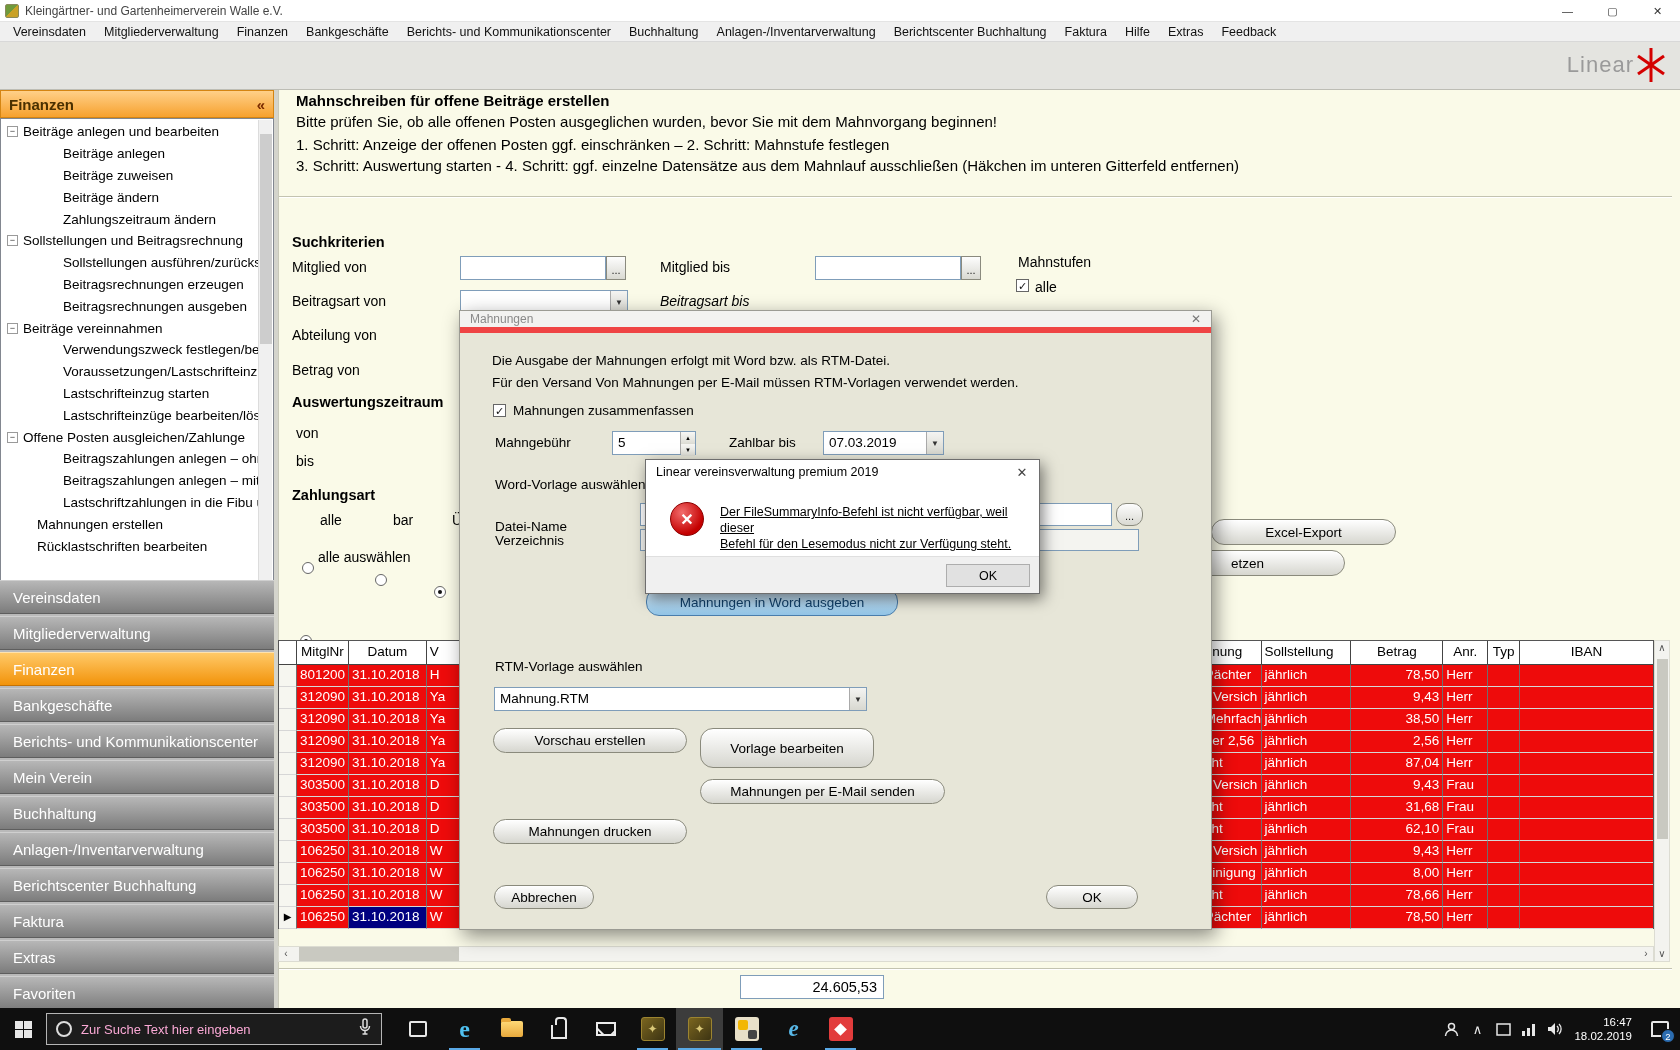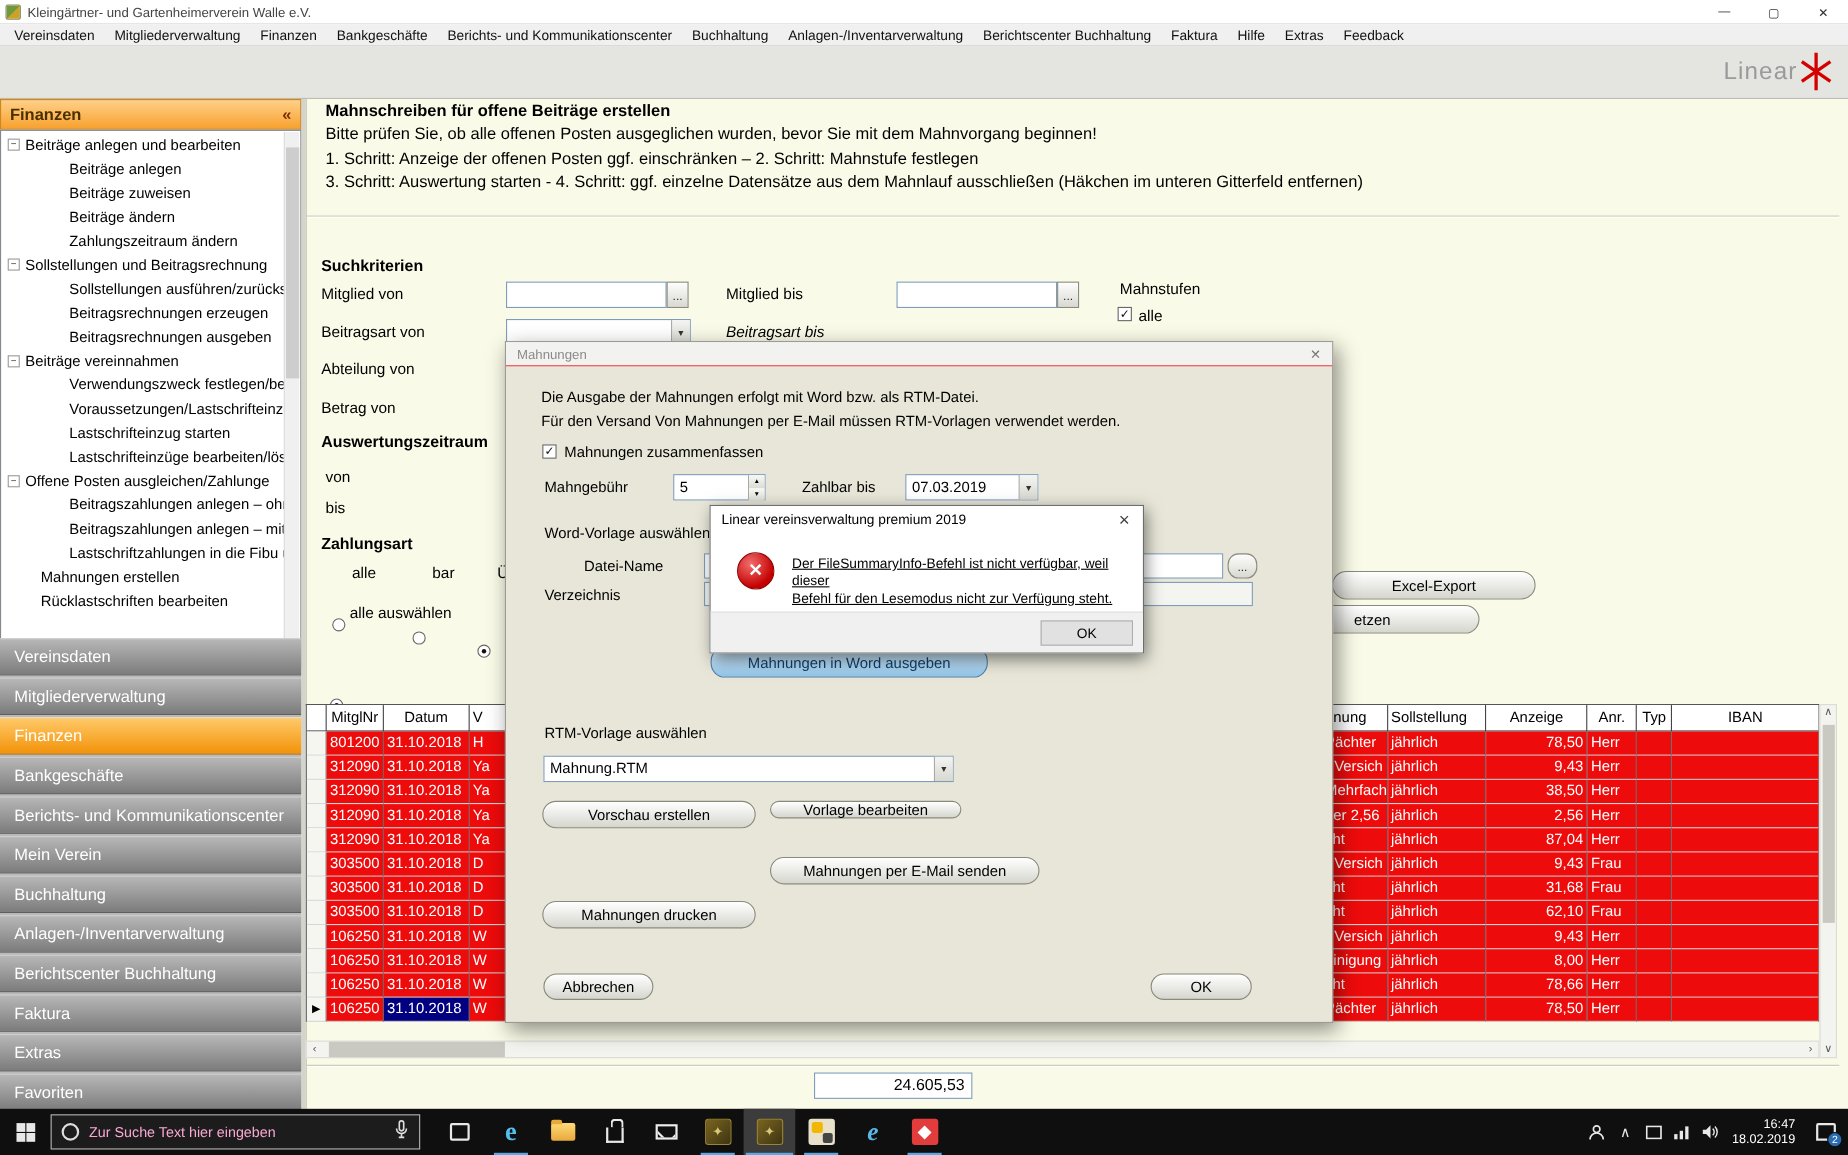--- a/index.html
+++ b/index.html
@@ -92,21 +92,21 @@
   .hthumb { width:160px; margin-left:6px; background:#c9c9c1; }
   .vscroll { left:1654px; top:640px; width:16px; height:322px; background:#f3f3ef; border:1px solid #dcdcd2; z-index:2; }
   .vthumb { position:absolute; left:2px; top:18px; width:11px; height:180px; background:#c9c9c1; }
   .sb-a2 { width:14px; height:14px; color:#555; font-size:10px; line-height:14px; text-align:center; }
 
   .sum-box { background:#fff; border:1px solid #7f9db9; font-size:14.5px; text-align:right; padding:3px 6px 0 0; }
 
   
   .dlg { left:459px; top:310px; width:753px; height:620px; background:#e7e6d8; border:1px solid #9b9b93;
          box-shadow:4px 6px 18px rgba(0,0,0,.45); z-index:10; }
-  .dlg-title { position:absolute; left:0; top:0; right:0; height:22px; background:#f2f2f0; border-bottom:1px solid #ef4444;
+  .dlg-title { position:absolute; left:0; top:0; right:0; height:22px; background:#f2f2f0; border-bottom:6px solid #ef4444;
          display:flex; align-items:center; }
   .dlg-title .t { font-size:12px; color:#8a8a8a; padding-left:10px; flex:1; }
   .dlg-title .x { width:30px; text-align:center; color:#777; font-size:12px; }
   .dtext { font-size:13.5px; color:#000; position:absolute; }
   .spin { position:absolute; background:#fff; border:1px solid #7f9db9; height:24px; font-size:13.5px; padding:3px 16px 0 5px; }
   .spin .ud { position:absolute; right:0; top:0; bottom:0; width:15px; display:flex; flex-direction:column; border-left:1px solid #aaa; }
   .blue-btn { position:absolute; background:linear-gradient(#d8edfb,#93c6e8); border:1px solid #4a7ead; border-radius:13px;
       color:#10406b; font-size:13.5px; display:flex; align-items:center; justify-content:center; }
 
   
@@ -248,21 +248,21 @@
   <div class="abs pill pill-right" style="left:1150px;top:550px;width:195px;height:26px;z-index:3;">etzen</div>
 
   <div class="abs grid">
     <div class="grow ghead">
       <div class="gc c0"></div>
       <div class="gc c1">MitglNr</div>
       <div class="gc c2">Datum</div>
       <div class="gc c3" style="text-align:left;">V</div>
       <div class="gc c4" style="text-align:left;">hnung</div>
       <div class="gc c5" style="text-align:left;">Sollstellung</div>
-      <div class="gc c6" style="text-align:center;">Anzeige</div>
+      <div class="gc c6" style="text-align:center;">Betrag</div>
       <div class="gc c7">Anr.</div>
       <div class="gc c8">Typ</div>
       <div class="gc c9">IBAN</div>
     </div>
     <div class="gbody">
 
         <div class="grow">
           <div class="gc c0"></div>
           <div class="gc c1">801200</div>
           <div class="gc c2">31.10.2018</div>
@@ -622,32 +622,32 @@
       <span class="ud">
           <span style="display:block;flex:1;background:linear-gradient(#f7f7f5,#dcdcd4);font-size:6px;text-align:center;line-height:12px;">▲</span>
           <span style="display:block;flex:1;background:linear-gradient(#f7f7f5,#dcdcd4);font-size:6px;text-align:center;line-height:12px;">▼</span>
         </span>
     </div>
     <div class="dtext" style="left:269px;top:124px;">Zahlbar bis</div>
     <div class="combo" style="position:absolute;left:363px;top:120px;width:121px;">
       <span>07.03.2019</span><span class="arr">▼</span>
     </div>
     <div class="dtext" style="left:35px;top:166px;">Word-Vorlage auswählen</div>
-    <div class="dtext" style="left:35px;top:196px;margin-left:36px;">Datei-Name</div>
+    <div class="dtext" style="left:35px;top:208px;">Datei-Name</div>
     <div class="tinput" style="position:absolute;left:180px;top:192px;width:472px;height:23px;"></div>
     <div class="dots-btn" style="position:absolute;left:656px;top:192px;width:27px;height:23px;border-radius:10px;">...</div>
     <div class="dtext" style="left:35px;top:222px;">Verzeichnis</div>
     <div class="tinput" style="position:absolute;left:180px;top:218px;width:499px;height:22px;background:#f4f4f0;"></div>
     <div class="blue-btn" style="left:186px;top:277px;width:252px;height:28px;">Mahnungen in Word ausgeben</div>
     <div class="dtext" style="left:35px;top:348px;">RTM-Vorlage auswählen</div>
     <div class="combo" style="position:absolute;left:34px;top:376px;width:373px;">
       <span>Mahnung.RTM</span><span class="arr">▼</span>
     </div>
     <div class="pill" style="position:absolute;left:33px;top:417px;width:194px;height:25px;">Vorschau erstellen</div>
-    <div class="pill" style="position:absolute;left:240px;top:417px;width:174px;height:16px;">Vorlage bearbeiten</div>
+    <div class="pill" style="position:absolute;left:240px;top:417px;width:174px;height:40px;">Vorlage bearbeiten</div>
     <div class="pill" style="position:absolute;left:33px;top:468px;width:194px;height:25px;margin-top:40px;">Mahnungen drucken</div>
     <div class="pill" style="position:absolute;left:240px;top:468px;width:245px;height:25px;">Mahnungen per E-Mail senden</div>
     <div class="pill" style="position:absolute;left:34px;top:574px;width:100px;height:24px;">Abbrechen</div>
     <div class="pill" style="position:absolute;left:586px;top:574px;width:92px;height:24px;">OK</div>
   </div>
 
   <div class="abs err">
     <div class="err-title">
       <div class="t">Linear vereinsverwaltung premium 2019</div>
       <div class="x">✕</div>

